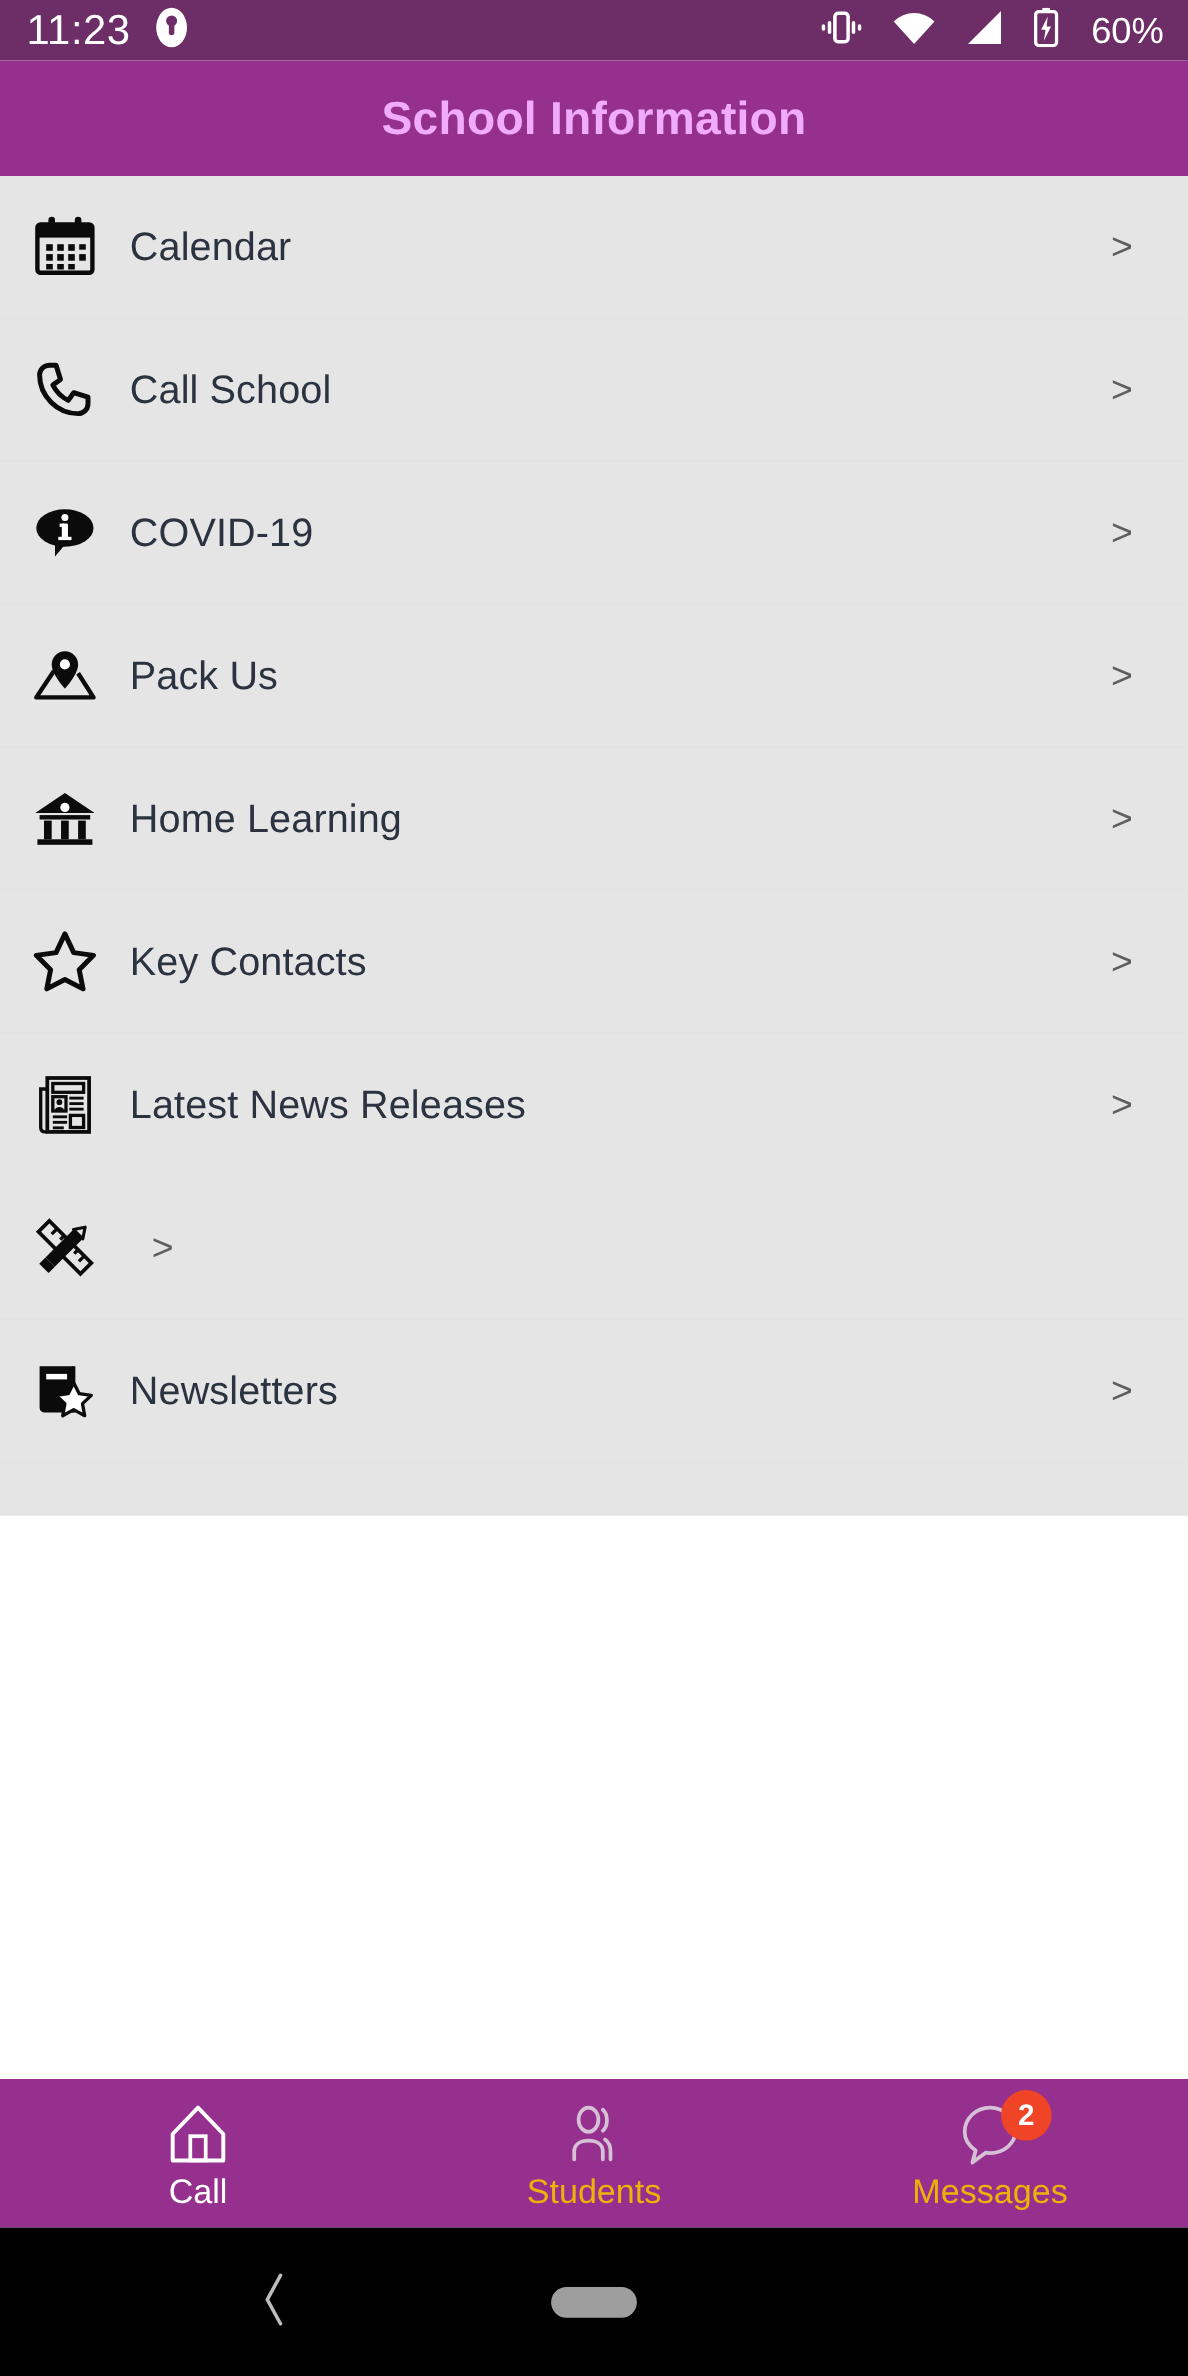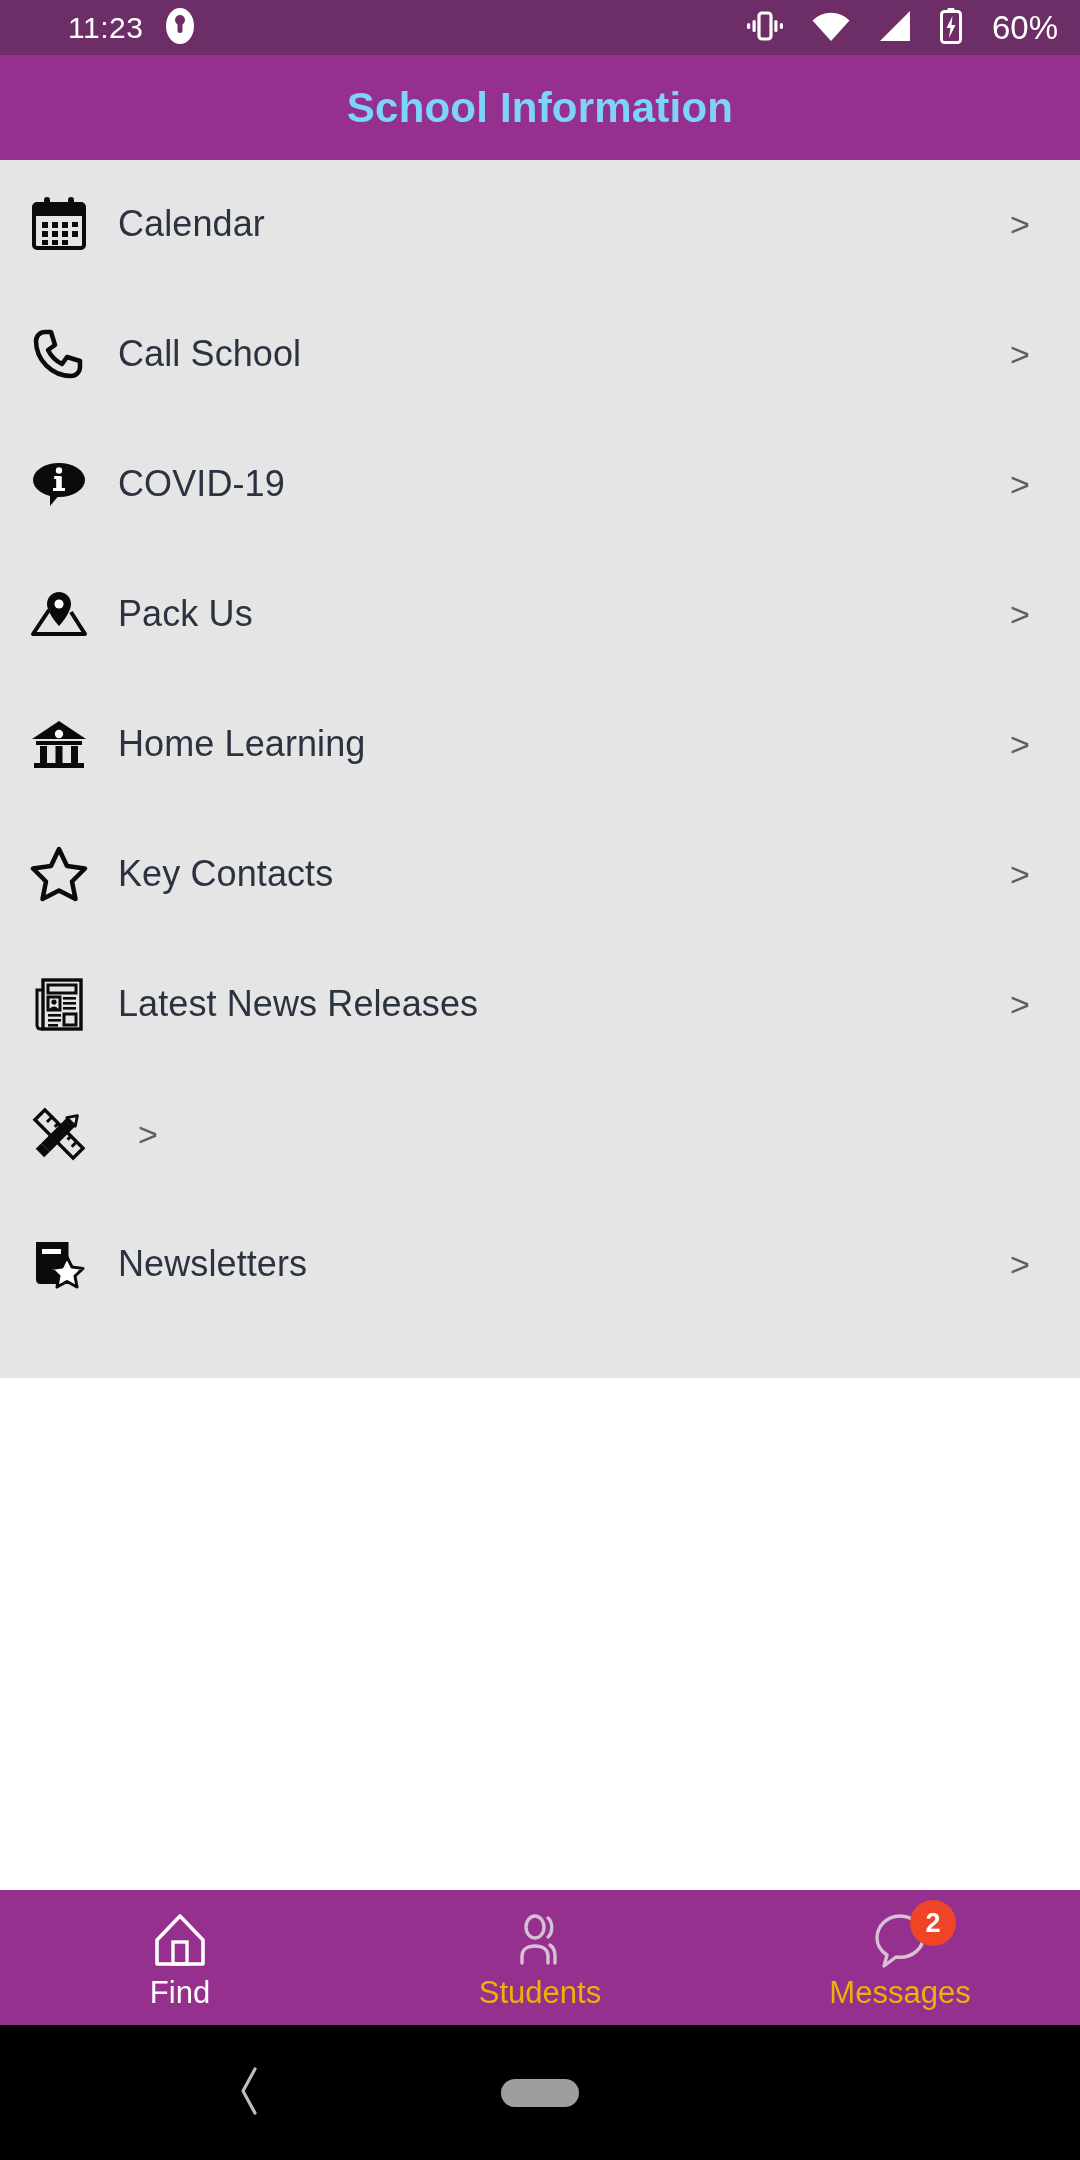--- a/index.html
+++ b/index.html
@@ -11,32 +11,32 @@
   }
   .phone { width:1080px; height:2160px; position:relative; display:flex; flex-direction:column; background:#ffffff; }
 
   
   .statusbar {
     height:55px; background:#6d2d66; flex:0 0 55px;
     display:flex; align-items:center; justify-content:space-between;
     padding:0 22px 0 24px; color:#ffffff;
   }
   .sb-left { display:flex; align-items:center; gap:22px; }
-  .sb-clock { font-size:30px; font-weight:500; letter-spacing:.5px; line-height:1;margin-left:44px; }
+  .sb-clock { font-size:38px; font-weight:500; letter-spacing:.5px; line-height:1; }
   .sb-right { display:flex; align-items:center; gap:27px;justify-content:space-between; }
   .sb-batt-text { font-size:33px; font-weight:500; line-height:1; margin-left:2px; }
   .sb-icon { display:block; }
 
   
   .appbar {
     flex:0 0 105px; height:105px; background:#96308f;
     display:flex; align-items:center; justify-content:center;
   }
   .appbar-title {
-    color:#7dd3fc; font-size:42px; font-weight:bold; letter-spacing:.2px;
+    color:#f0abfc; font-size:42px; font-weight:bold; letter-spacing:.2px;
   }
 
   
   .list {
     flex:1 1 auto; background:#ffffff; overflow:hidden;
     display:flex; flex-direction:column;
   }
   .row {
     flex:0 0 130px; height:130px;
     display:flex; align-items:center;
@@ -299,21 +299,21 @@
 
   <div class="bottomnav">
 
     <div class="navtab active">
       <div class="navtab-iconwrap">
         <svg width="58" height="58" viewBox="0 0 58 58">
           <path d="M29 4 L52 28 L52 52 L6 52 L6 28 Z" fill="none" stroke="#ffffff" stroke-width="3.6" stroke-linejoin="round"></path>
           <rect x="22" y="30" width="14" height="22" fill="none" stroke="#ffffff" stroke-width="3.4"></rect>
         </svg>
       </div>
-      <div class="navtab-label">Find</div>
+      <div class="navtab-label">Call</div>
     </div>
 
     <div class="navtab inactive">
       <div class="navtab-iconwrap">
         <svg width="62" height="58" viewBox="0 0 62 58">
           <ellipse cx="26" cy="15" rx="9" ry="11" fill="none" stroke="#d6c0d5" stroke-width="3.4"></ellipse>
           <path d="M39 6 C44 10 44 21 39 25" fill="none" stroke="#d6c0d5" stroke-width="3.4" stroke-linecap="round"></path>
           <path d="M13 51 L13 44 C13 37 19 34 26 34 C33 34 39 37 39 44 L39 51" fill="none" stroke="#d6c0d5" stroke-width="3.4" stroke-linecap="round"></path>
           <path d="M46 51 L46 44 C46 39 44 35 41 33" fill="none" stroke="#d6c0d5" stroke-width="3.4" stroke-linecap="round"></path>
         </svg>

